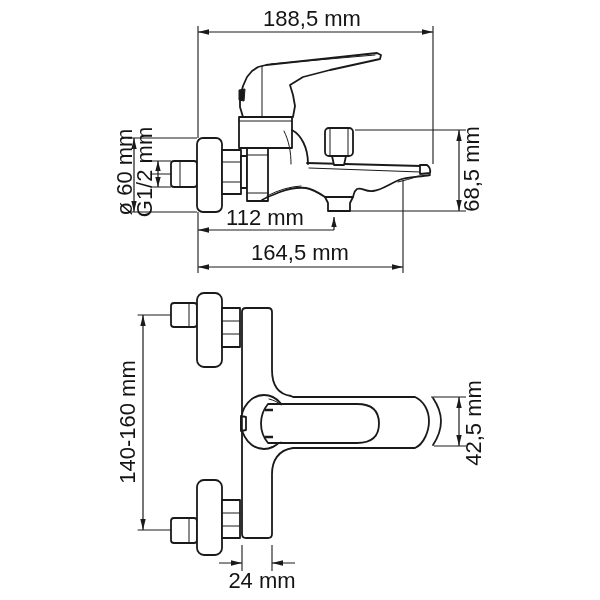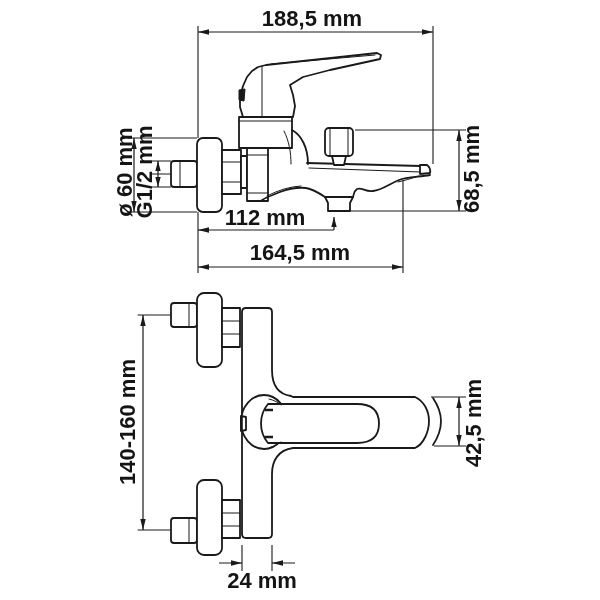--- a/index.html
+++ b/index.html
@@ -1,16 +1,16 @@
 <!DOCTYPE html>
 <html><head>
 <meta charset="utf-8">
 <style>
   html,body{margin:0;padding:0;background:#ffffff;width:600px;height:600px;overflow:hidden;}
-  .stage{width:600px;height:424px;background:#fff;position:relative;font-weight:bold;}
+  .stage{width:600px;height:424px;background:#fff;position:relative;}
   svg{display:block;}
   .part{fill:#ffffff;stroke:#1a1a1a;stroke-width:1.8;stroke-linejoin:round;}
   .part-nofill{fill:none;stroke:#1a1a1a;stroke-width:1.8;stroke-linejoin:round;stroke-linecap:round;}
   .detail{fill:none;stroke:#1a1a1a;stroke-width:1;stroke-linecap:round;}
   .dimline{fill:none;stroke:#1a1a1a;stroke-width:1.2;}
   .extline{fill:none;stroke:#1a1a1a;stroke-width:1.1;}
   .arrow{fill:#1a1a1a;stroke:none;}
   .inkfill{fill:#1a1a1a;stroke:#1a1a1a;stroke-width:1;}
   .dimtext{font-family:"Liberation Sans", sans-serif;font-size:22px;fill:#141414;}
   .dash{stroke-width:2.6;stroke:#1a1a1a;}

